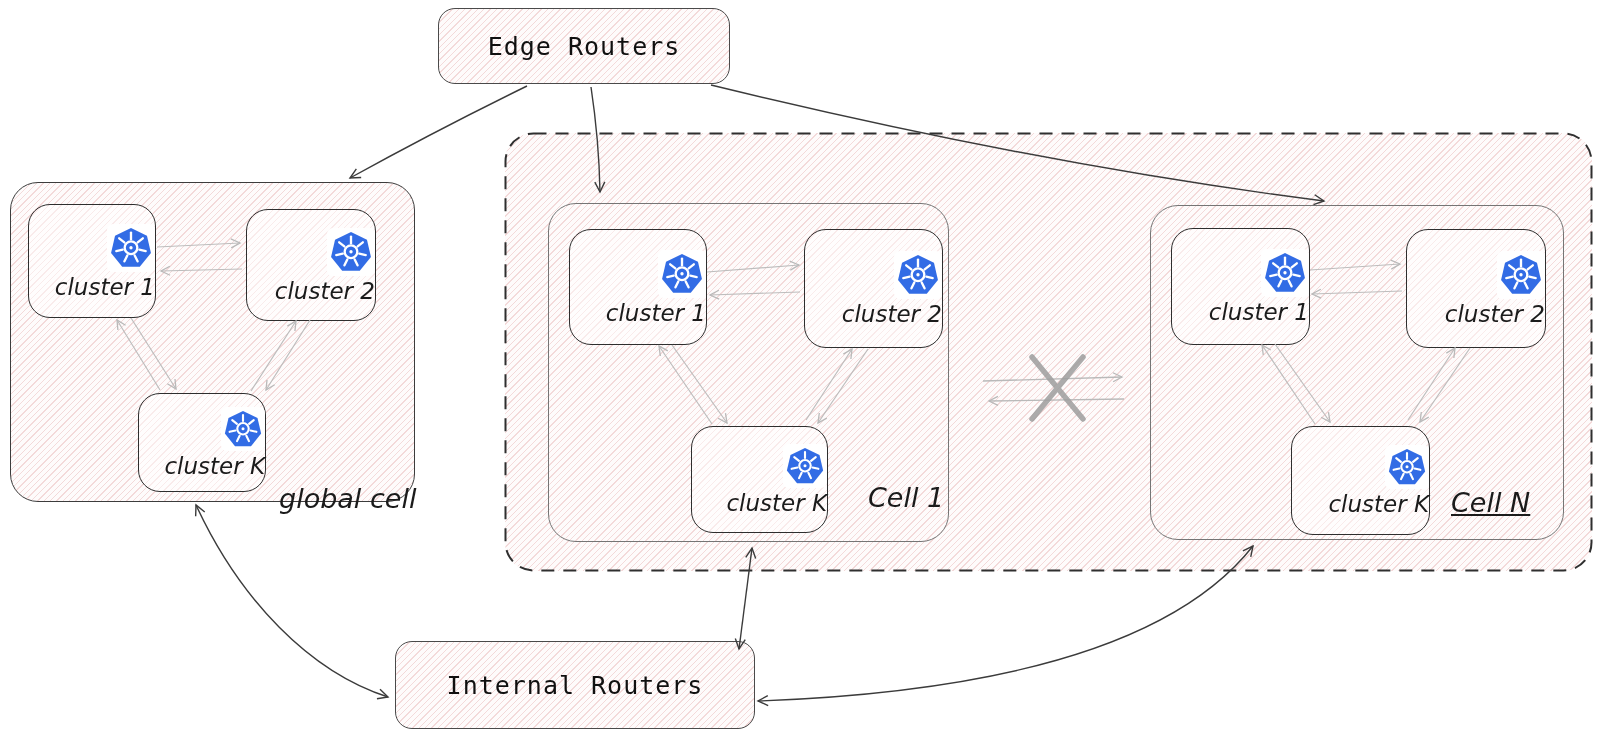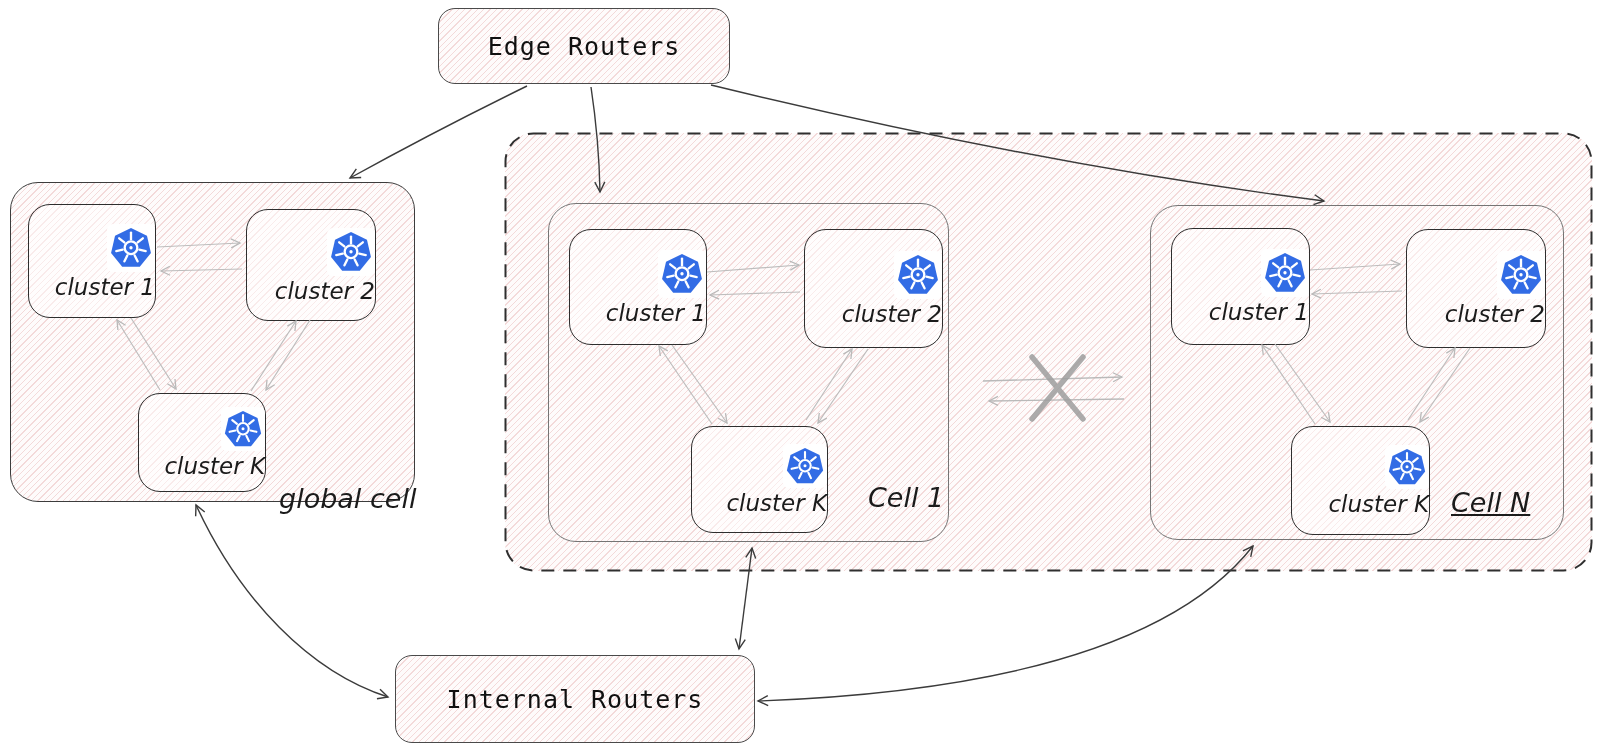--- a/index.html
+++ b/index.html
@@ -125,21 +125,21 @@
             <svg class="k8s" viewBox="0 0 32 32" style="width:40px;height:40px">
               <use href="#k8s-symbol"></use>
             </svg>
           </span>
         <div class="cluster-label hand">cluster K</div>
       </div>
       <div class="cell-label hand" style="left:300px;top:283px;text-decoration:underline;">Cell N</div>
     </div>
   </div>
 
-  <div class="node hatch" style="left:395px;top:655px;width:358px;height:86px;">
+  <div class="node hatch" style="left:395px;top:641px;width:358px;height:86px;">
     <span class="mono router-label">Internal Routers</span>
   </div>
 
   <svg class="overlay" width="1600" height="751" viewBox="0 0 1600 751">
     <defs>
       <symbol id="k8s-symbol" viewBox="0 0 32 32">
         <polygon points="16,1.5 27.6,7.1 30.5,19.6 22.4,29.7 9.6,29.7 1.5,19.6 4.4,7.1" fill="#326ce5"></polygon>
         <circle cx="16" cy="15.8" r="4.6" fill="none" stroke="#ffffff" stroke-width="1.7"></circle>
         <circle cx="16" cy="15.8" r="1.2" fill="#ffffff"></circle>
         <g stroke="#ffffff" stroke-width="1.7" stroke-linecap="round">

